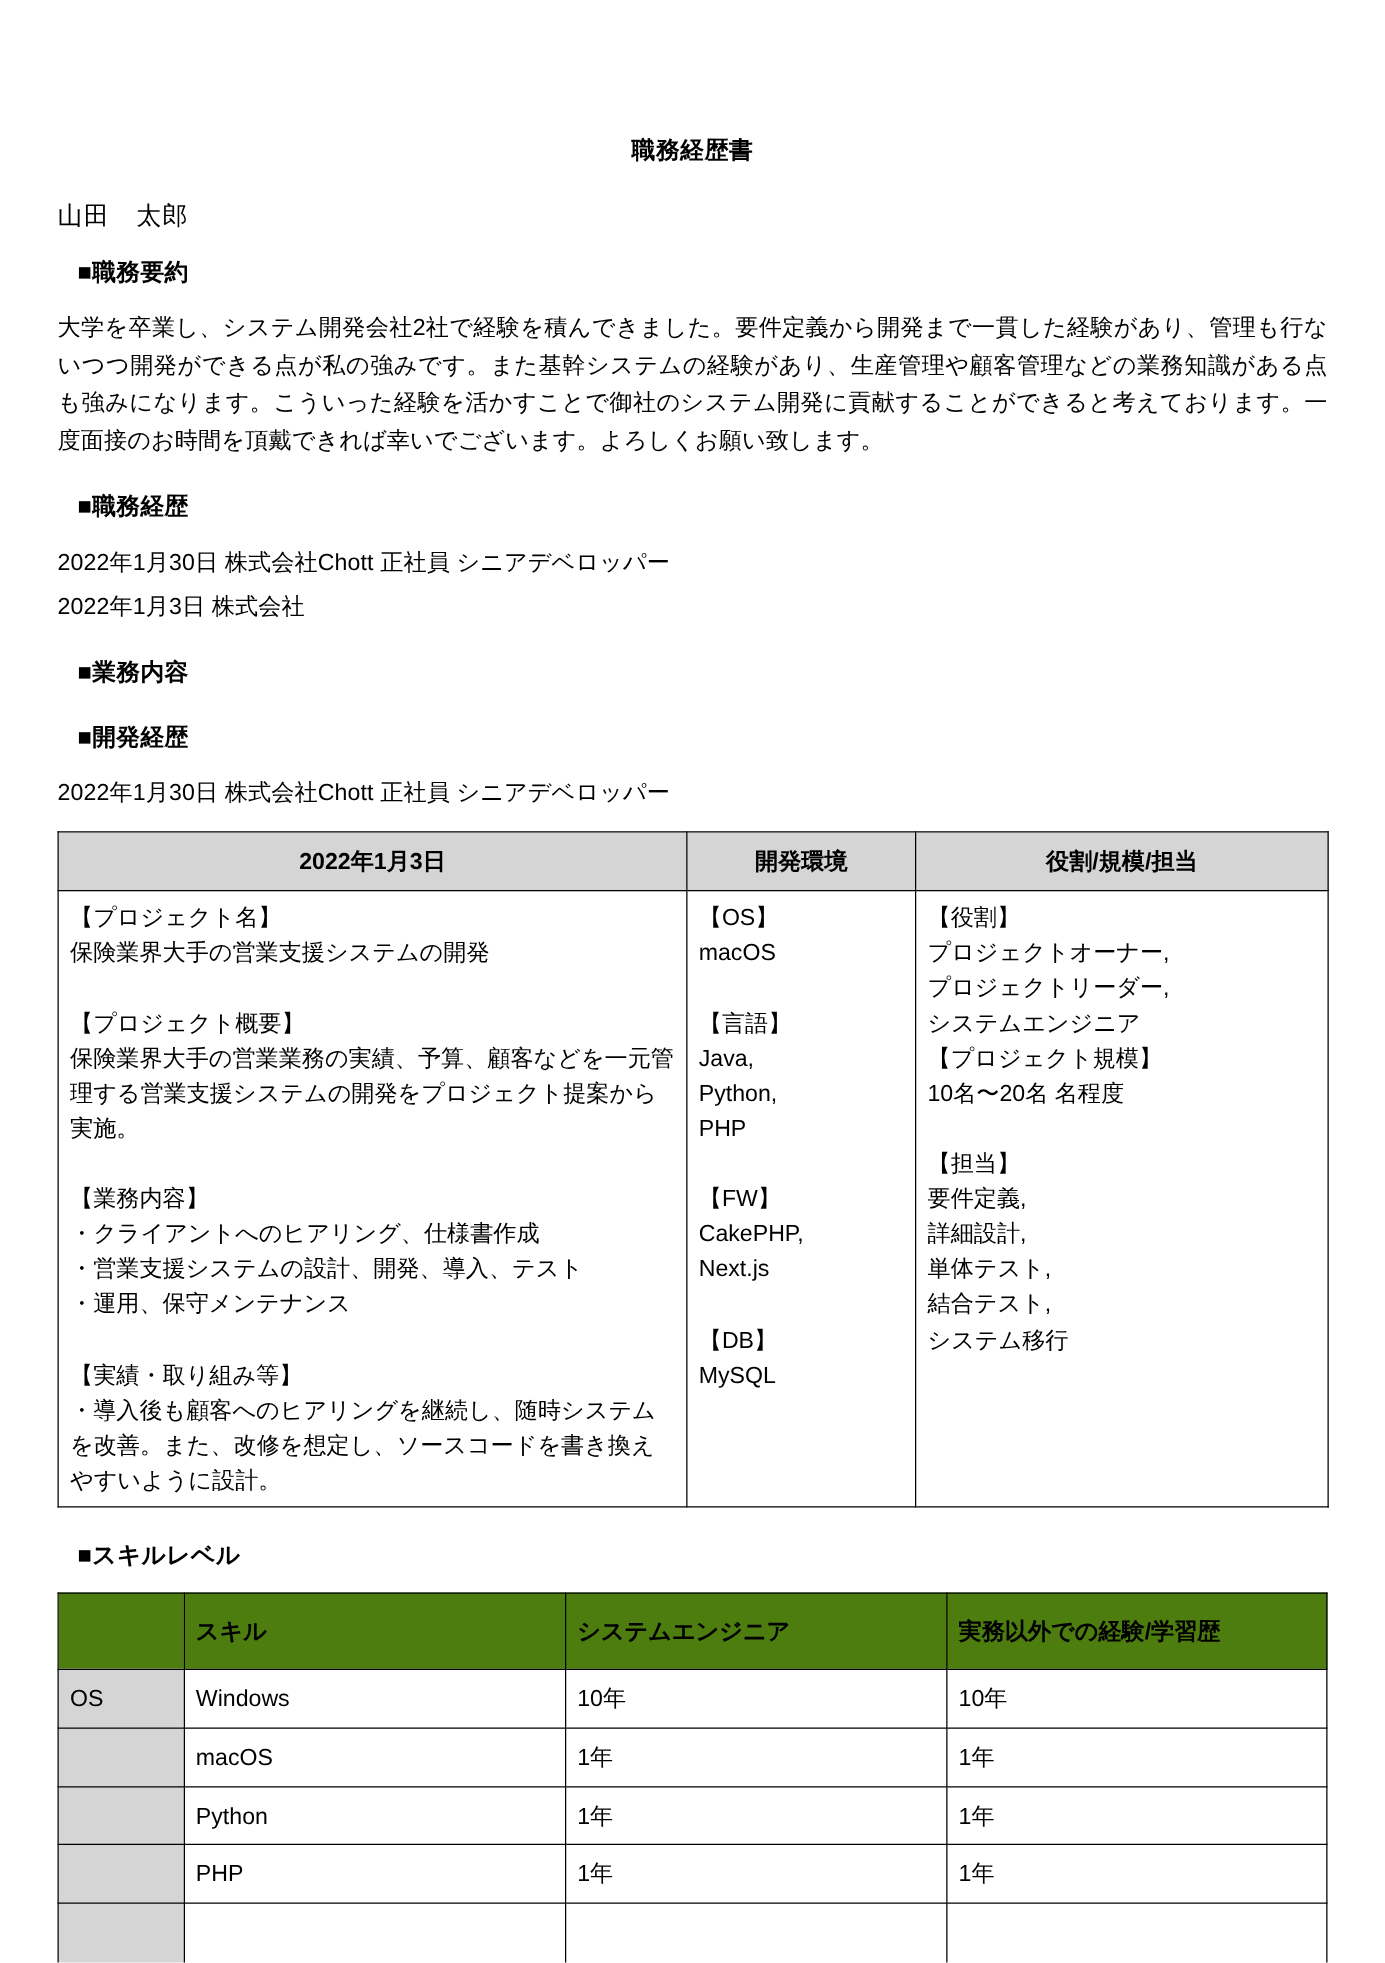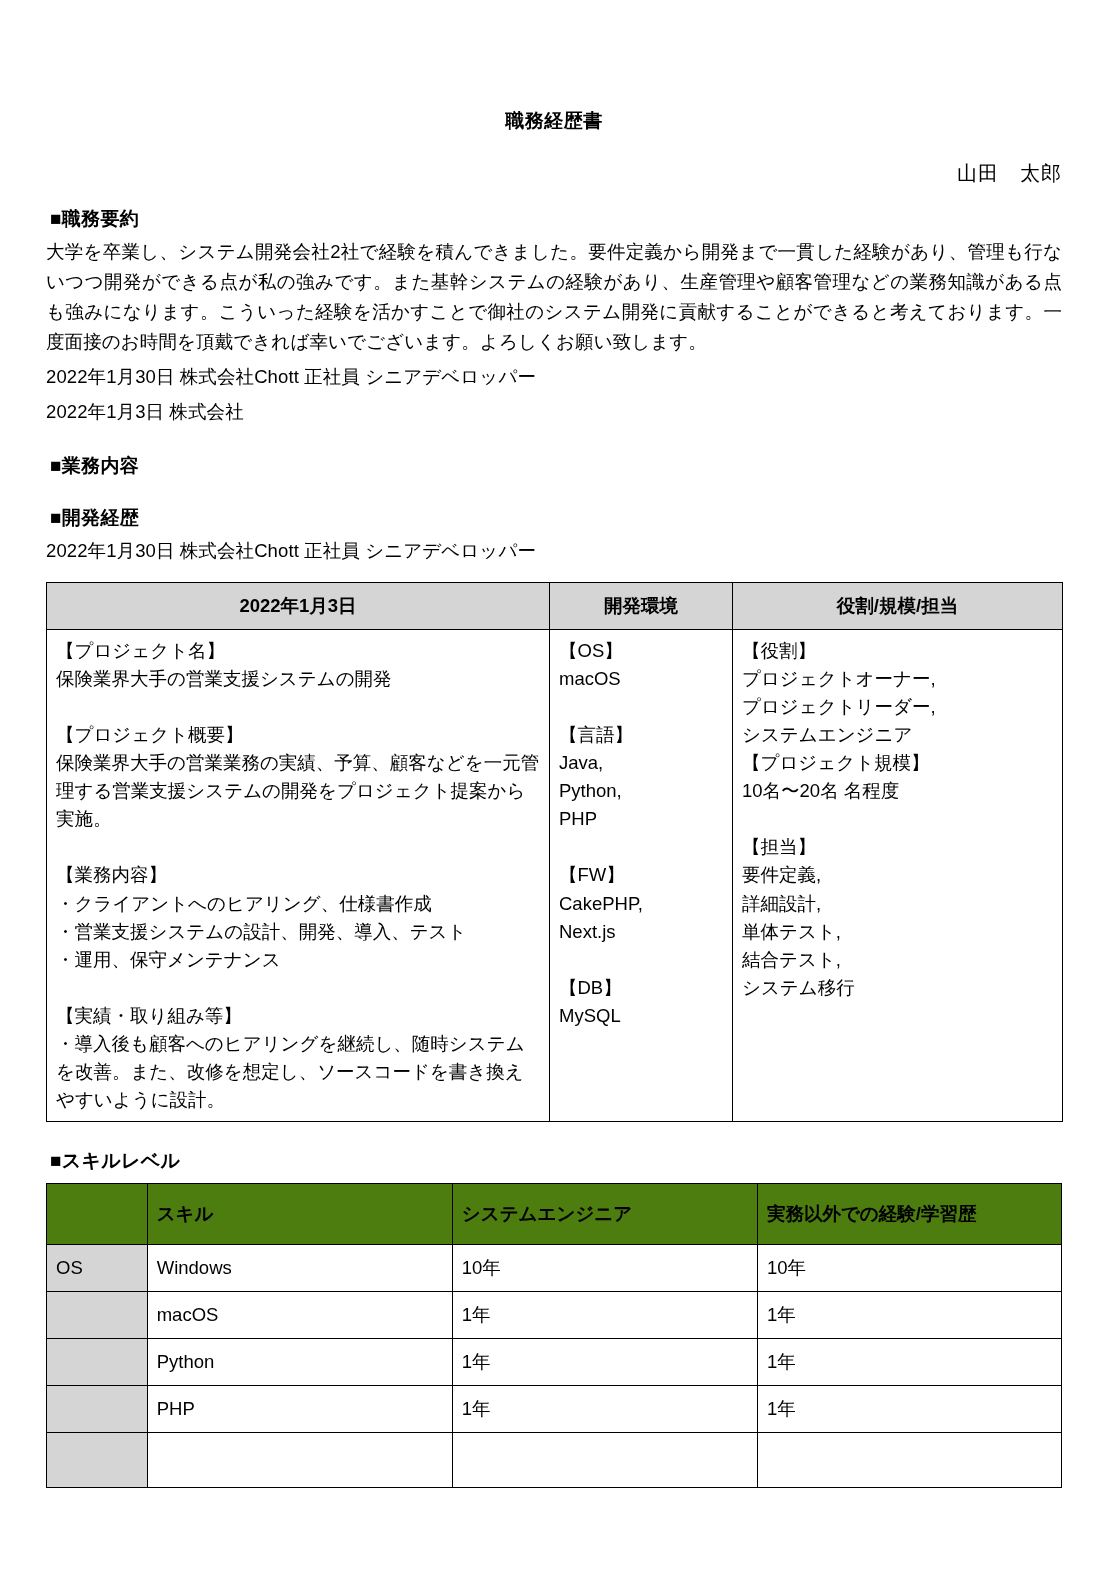--- a/index.html
+++ b/index.html
@@ -27,38 +27,38 @@
   .doc-title {
     text-align: center;
     font-size: 19px;
     font-weight: bold;
     letter-spacing: 0.5px;
     margin: 0;
     padding-top: 110px;
     line-height: 1.2;
   }
   .applicant-block {
-    text-align: right;
+    text-align: left;
     margin-top: 25px;
     line-height: 1.55;
   }
   .applicant-name {
     font-size: 20px;
     letter-spacing: 1px;
   }
   .applicant-tel {
     font-size: 20px;
     letter-spacing: 0.2px;
   }
 
   
   .section-heading {
     font-size: 19px;
     font-weight: bold;
-    margin: 4px;
+    margin: 16px;
     line-height: 1.35;
     letter-spacing: 0.3px;
   }
   .sec-gap-sm { margin-top: 17px; }
   .sec-gap-md { margin-top: 26px; }
 
   
   .summary-text {
     font-size: 18.5px;
     line-height: 1.62;
@@ -148,20 +148,21 @@
 
   <div class="doc-title">職務経歴書</div>
 
   <div class="applicant-block">
     <div class="applicant-name">山田　太郎</div>
   </div>
 
   <div class="section-heading sec-gap-sm">■職務要約</div>
   <p class="summary-text">大学を卒業し、システム開発会社2社で経験を積んできました。要件定義から開発まで一貫した経験があり、管理も行ないつつ開発ができる点が私の強みです。また基幹システムの経験があり、生産管理や顧客管理などの業務知識がある点も強みになります。こういった経験を活かすことで御社のシステム開発に貢献することができると考えております。一度面接のお時間を頂戴できれば幸いでございます。よろしくお願い致します。</p>
 
+  <div class="section-heading sec-gap-md">■職務経歴</div>
   <div class="history-line">2022年1月30日 株式会社Chott 正社員 シニアデベロッパー</div>
   <div class="history-line">2022年1月3日 株式会社</div>
 
   <div class="section-heading sec-gap-md">■業務内容</div>
 
   <div class="section-heading sec-gap-md">■開発経歴</div>
   <div class="history-line">2022年1月30日 株式会社Chott 正社員 シニアデベロッパー</div>
 
   <table class="doc-table">
     <colgroup>

